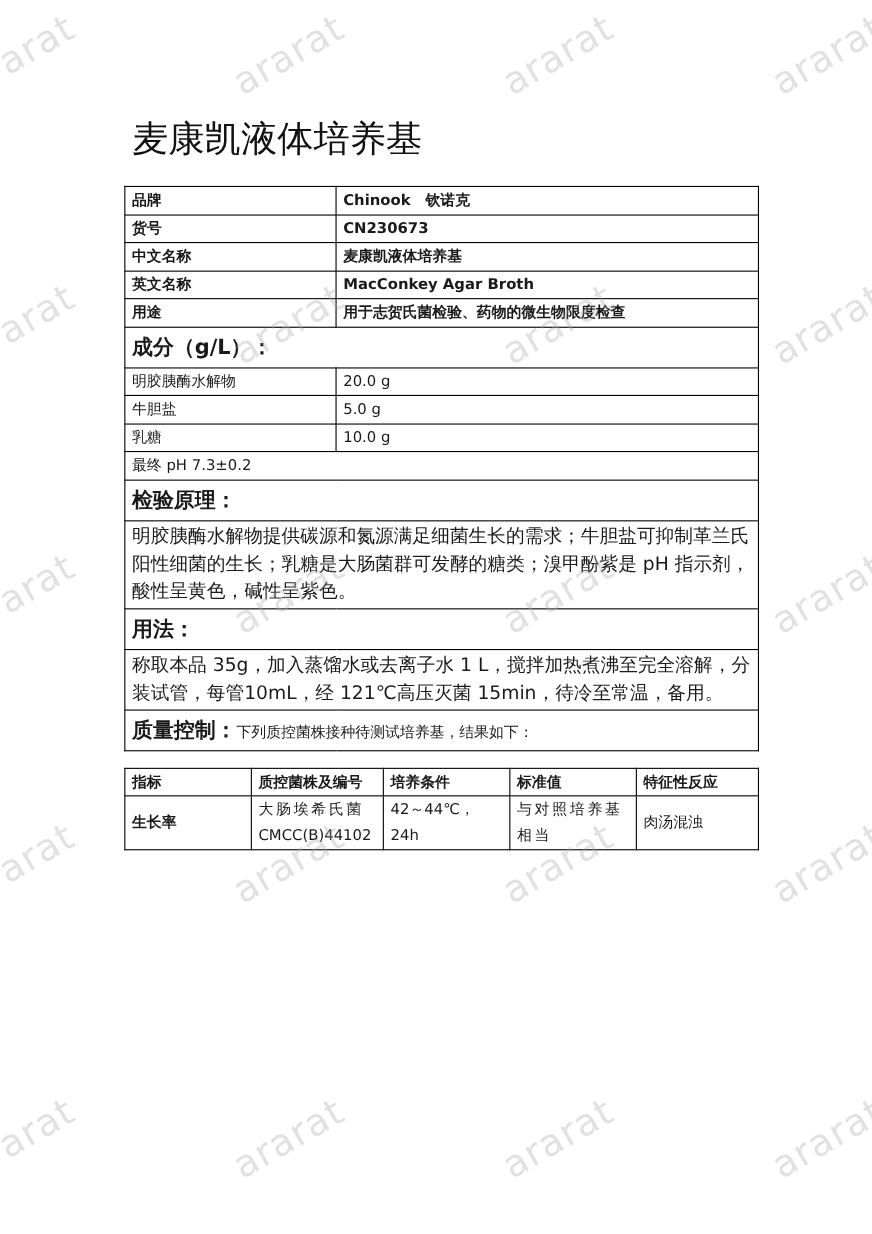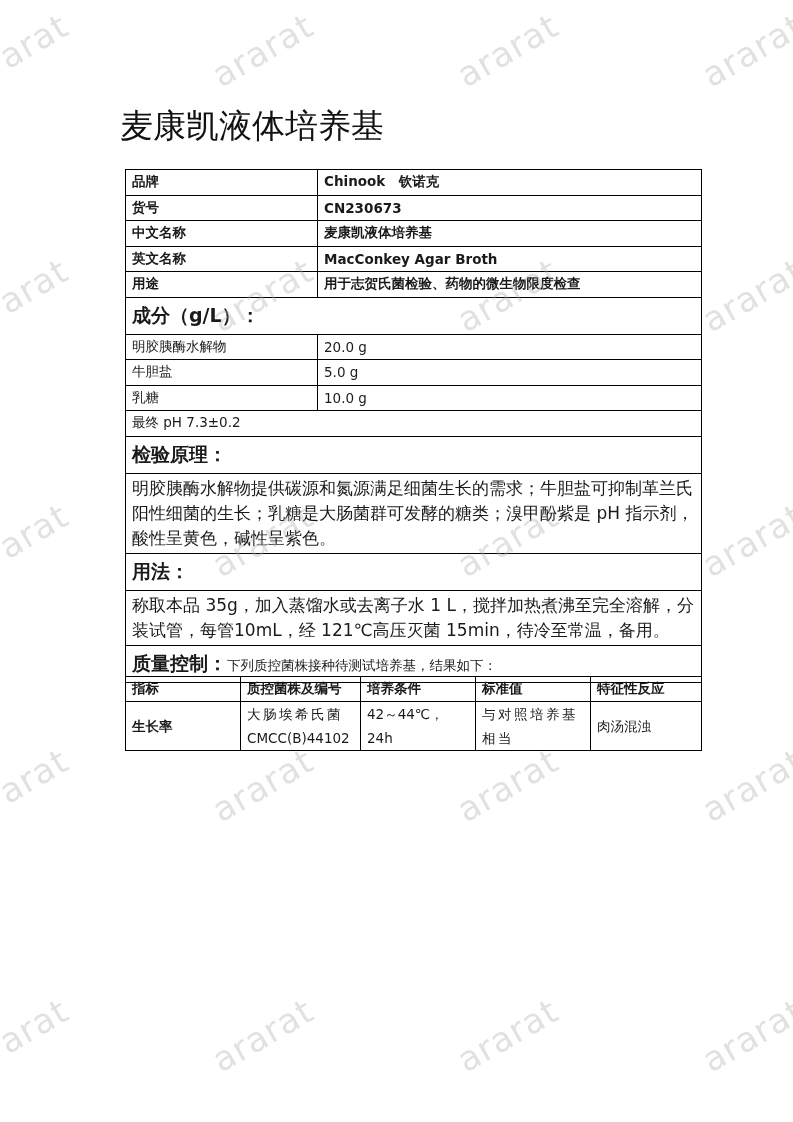--- a/index.html
+++ b/index.html
@@ -10,21 +10,21 @@
   .watermark-layer { position: absolute; inset: 0; pointer-events: none; z-index: 5; }
   .wm {
     position: absolute; font-family: "DejaVu Sans", sans-serif; font-size: 34px;
     color: rgba(170,170,170,0.35); transform: rotate(-30deg); transform-origin: left bottom;
     letter-spacing: 1px; white-space: nowrap;
   }
   .title {
     position: absolute; left: 120px; top: 104px; font-size: 33px; font-weight: normal;
     margin: 0; color: #111; letter-spacing: 0px;
   }
-  table { border-collapse: collapse; position: absolute; left: 113px; width: 577px; table-layout: fixed; margin-left: 12px; }
+  table { border-collapse: collapse; position: absolute; left: 113px; width: 577px; table-layout: fixed; }
   td { border: 1.3px solid #000; padding: 0 6px; font-size: 13.5px; vertical-align: middle; }
   .t1 { top: 169px; }
   .t1 td { height: 24.5px; }
   .t1 .k { font-weight: bold; width: 180px; }
   .t1 .v { font-weight: bold; }
   .sec td { height: 36px; font-size: 19px; font-weight: bold; padding-left: 6px; }
   .sec .note { font-size: 13.5px; font-weight: normal; text-align: right; }
   .para td { font-size: 17px; line-height: 25px; padding: 2px 6px; }
   .qc { top: 704px; }
   .qc td { font-size: 13.5px; padding: 0 6px; }
@@ -95,21 +95,21 @@
     <td colspan="2">称取本品 35g，加入蒸馏水或去离子水 1 L，搅拌加热煮沸至完全溶解，分装试管，每管10mL，经 121℃高压灭菌 15min，待冷至常温，备用。</td>
   </tr>
   <tr class="sec">
     <td colspan="2">
       <span>质量控制：</span><span class="note">下列质控菌株接种待测试培养基，结果如下：</span>
     </td>
   </tr>
 </tbody>
   </table>
 
-<table class="qc" id="qc" style="top: 676px;">
+<table class="qc" id="qc" style="top: 698px;">
   <colgroup>
     <col style="width:115px">
       <col style="width:120px">
       <col style="width:115px">
       <col style="width:115px">
       <col>
   </colgroup>
   <tbody>
       <tr class="h">
     <td>指标</td>

